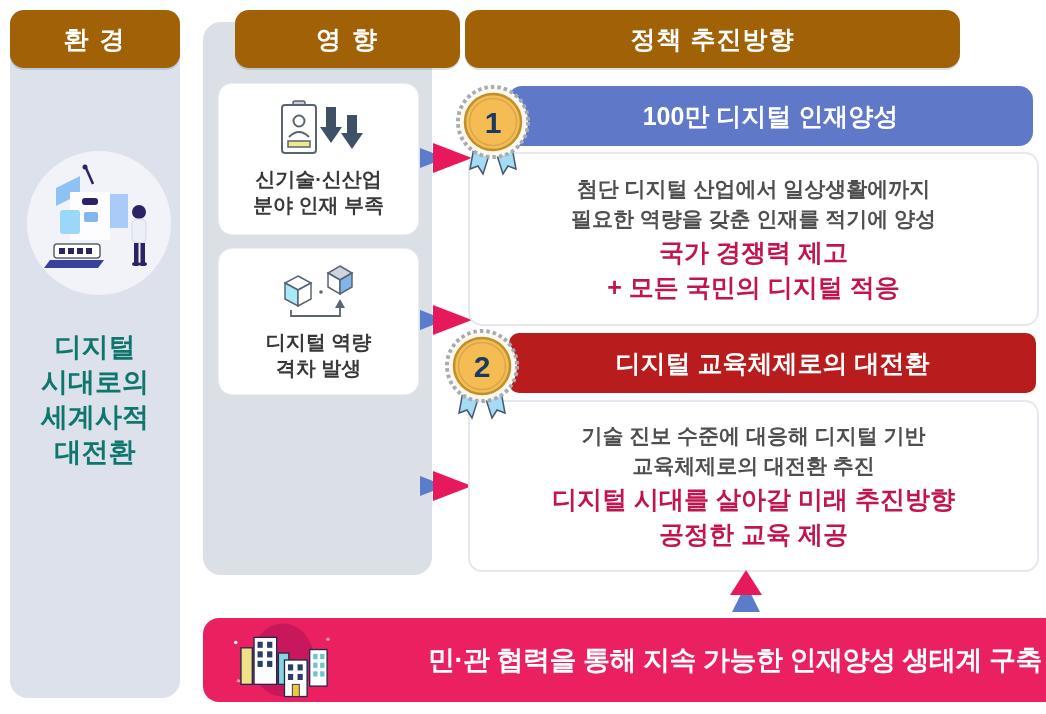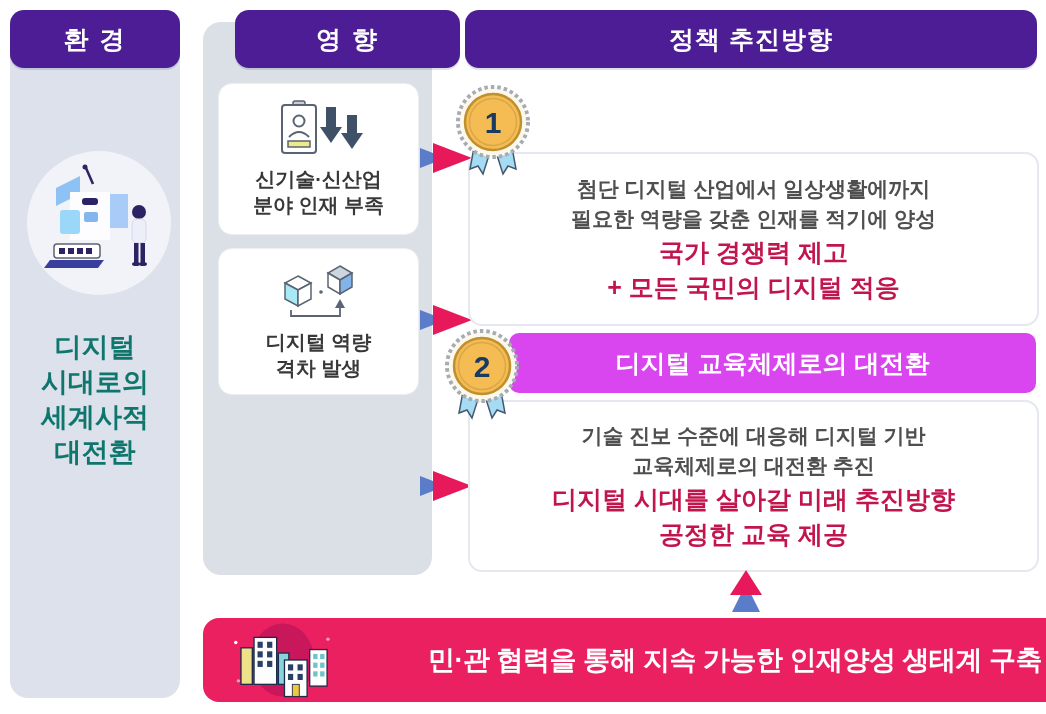--- a/index.html
+++ b/index.html
@@ -3,21 +3,21 @@
 <meta charset="utf-8">
 <style>
   html,body{margin:0;padding:0;background:#ffffff;}
   .stage{
     position:relative;width:1046px;height:714px;background:#ffffff;overflow:hidden;
     font-family:"Liberation Sans",sans-serif;
   }
   .abs{position:absolute;}
   .panel{background:#DCE0E9;border-radius:18px;}
   .hdr{
-    background:#4c1d95;border-radius:14px;color:#ffffff;
+    background:#a16207;border-radius:14px;color:#ffffff;
     display:flex;align-items:center;justify-content:center;
     font-weight:bold;font-size:25px;letter-spacing:2px;
     box-shadow:0 2px 0 rgba(23,55,94,.15);
   }
   .env-text{
     color:#0f766e;font-weight:800;font-size:27px;line-height:1.3;
     text-align:center;white-space:pre-line;width:170px;
   }
   .impact-box{
     background:#ffffff;border-radius:14px;border:1px solid #eceef2;
@@ -27,21 +27,21 @@
   .impact-label{
     color:#383838;font-weight:bold;font-size:20px;line-height:1.28;
     text-align:center;white-space:pre-line;
   }
   .sec-bar{
     color:#ffffff;font-weight:bold;font-size:25px;
     display:flex;align-items:center;justify-content:center;
     border-radius:14px;
   }
   .sec-bar.one{background:#5F79C8;}
-  .sec-bar.two{background:#d946ef;border-radius:10px;}
+  .sec-bar.two{background:#b91c1c;border-radius:10px;}
   .sec-box{
     background:#ffffff;border:2px solid #E6E8F0;border-radius:14px;
     display:flex;flex-direction:column;align-items:center;justify-content:center;
     gap:2px;
   }
   .sec-desc{
     color:#4F4F4F;font-weight:600;font-size:21px;line-height:1.42;
     text-align:center;white-space:pre-line;
   }
   .sec-high{
@@ -145,22 +145,23 @@
       <polygon points="13,3 52,18 13,33" fill="#E8195A"></polygon>
     </svg>
   </div>
   <div class="abs" style="left:420px;top:468px;">
     <svg width="56" height="36" viewBox="0 0 56 36">
       <polygon points="0,8 26,18 0,28" fill="#5B7CC9"></polygon>
       <polygon points="13,3 52,18 13,33" fill="#E8195A"></polygon>
     </svg>
   </div>
 
-  <div class="abs hdr" style="left:465px;top:10px;width:572px;height:58px;letter-spacing:1px;">정책 추진방향</div>
-
+  <div class="abs hdr" style="left:465px;top:10px;width:495px;height:58px;letter-spacing:1px;">정책 추진방향</div>
+
+  <div class="abs sec-bar one" style="left:508px;top:86px;width:525px;height:60px;">100만 디지털 인재양성</div>
 
   <div class="abs sec-box" style="left:468px;top:152px;width:567px;height:170px;">
     <div class="sec-desc">첨단 디지털 산업에서 일상생활에까지
 필요한 역량을 갖춘 인재를 적기에 양성</div>
     <div class="sec-high">국가 경쟁력 제고
 + 모든 국민의 디지털 적응</div>
   </div>
 
   <div class="abs" style="left:451px;top:82px;">
     <svg width="84" height="96" viewBox="0 0 84 96">

